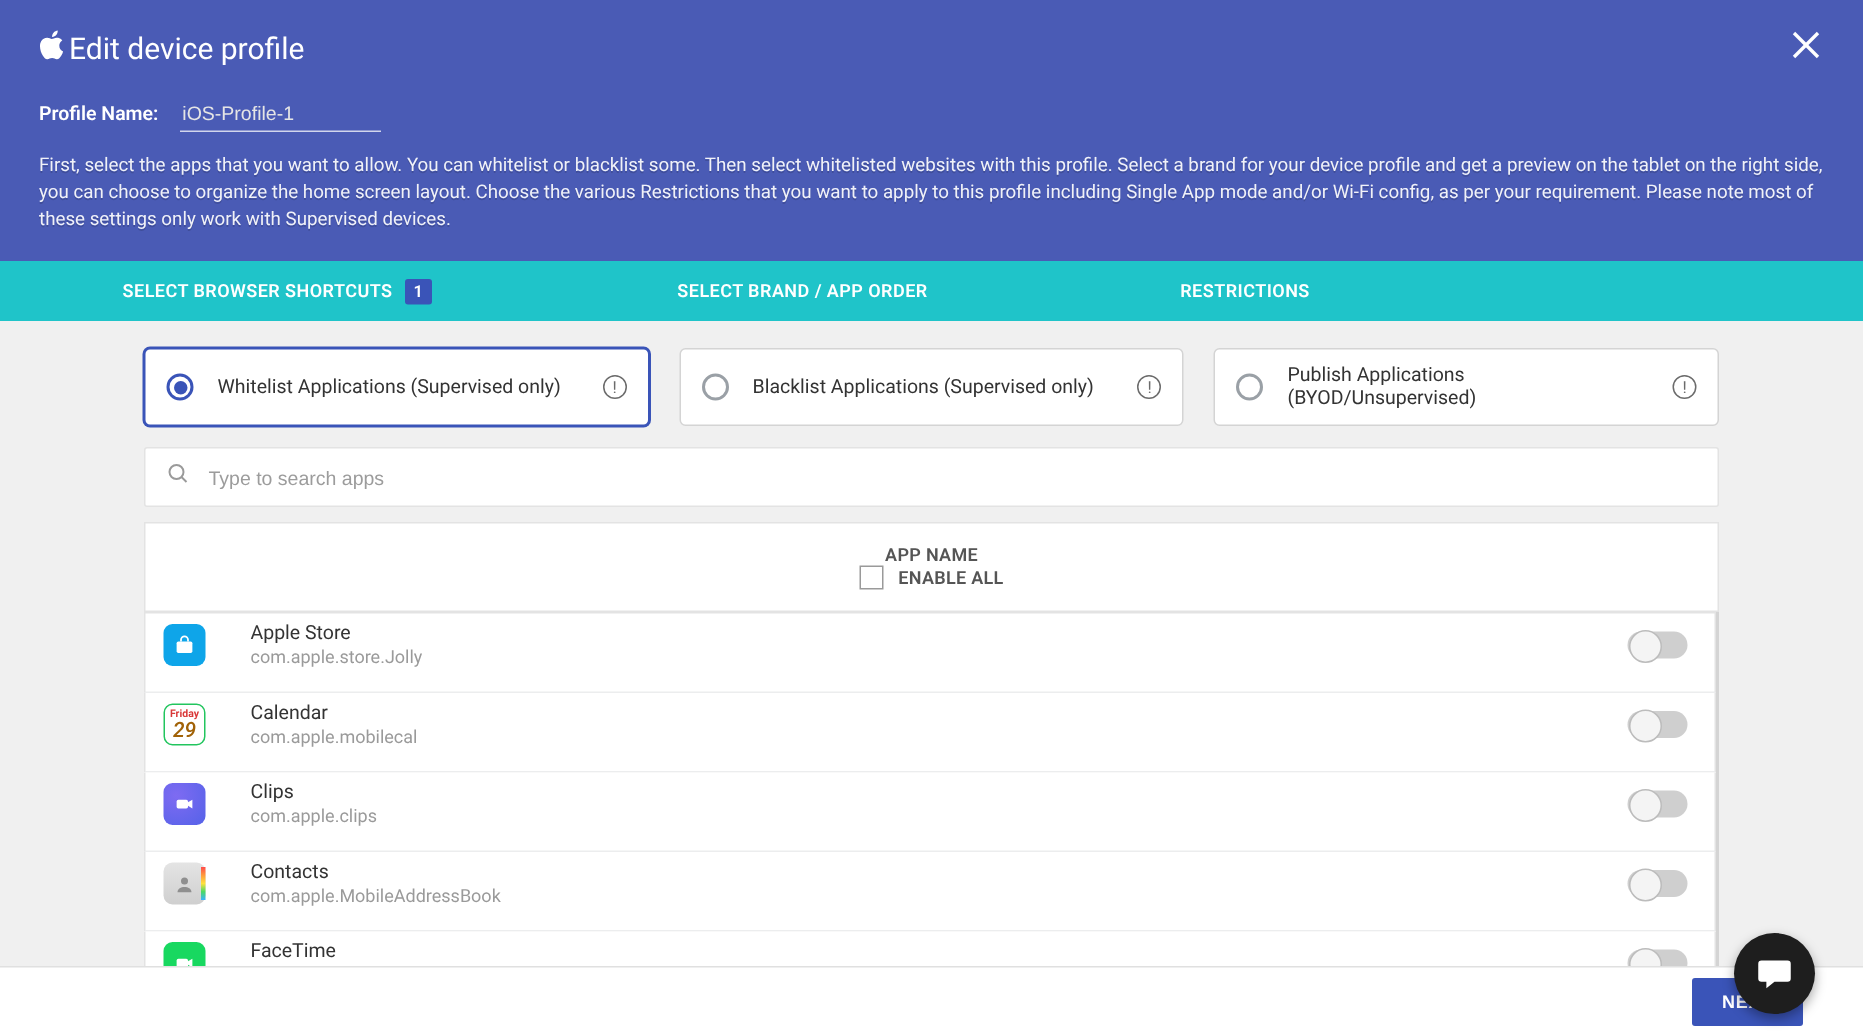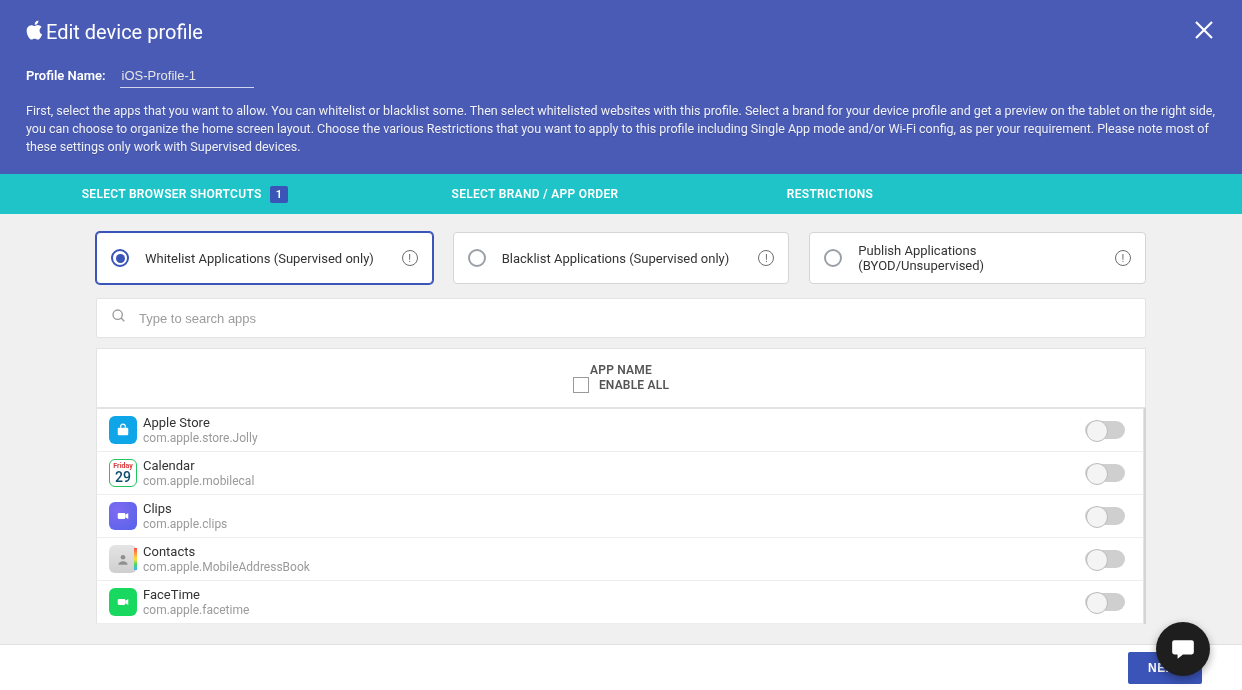--- a/index.html
+++ b/index.html
@@ -183,22 +183,22 @@
     .checkbox {
       width: 16px; height: 16px; border: 1.5px solid #9a9a9a;
     }
     .app-row {
       background: #fff;
       border-left: 1px solid #e3e3e3;
       border-right: 1px solid #e3e3e3;
       border-bottom: 1px solid #ecedee;
       display: flex;
       align-items: center;
-      padding: 6px 18px 6px 12px;
-      gap: 6px;
+      padding: 6px 18px 16px 12px;
+      gap: 30px;
     }
     .app-row:first-of-type { border-top: 1px solid #e3e3e3; }
     .app-icon {
       width: 28px; height: 28px; border-radius: 6px; flex-shrink: 0;
       display: flex; align-items: center; justify-content: center;
       font-size: 15px; font-weight: 700;
     }
     .app-text { flex: 1; }
     .app-name { font-size: 13px; color: #333; }
     .app-id { font-size: 12px; color: #9a9a9a; margin-top: 1px; }
@@ -229,21 +229,21 @@
     }
     .chat-bubble svg { width: 26px; height: 26px; fill: #fff; }
     .app-list {
       border-right: 2px solid #d4d4d4;
       max-height: 280px;
     }
     
     .ic-store { background: #0ea5e9; color: #fff; }
     .ic-support { background: #1e3a8a; color: #fff; }
     .ic-calendar { background: #fff; border:1px solid #22c55e; color:#222; flex-direction:column; font-size:7px; line-height:1;}
-    .ic-calendar .d{font-size:14px;font-weight:500;color:#0c4a6e;}
+    .ic-calendar .d{font-size:14px;font-weight:500;color:#a16207;font-style:italic;}
     .ic-calendar .f{color:#d93838;font-size:7px;font-weight:700;}
     .ic-clips { background: radial-gradient(circle at 30% 30%,#7e6bf2,#5562e8); color:#fff; }
     .ic-contacts { background: linear-gradient(#e4e4e4,#cfcfcf); position:relative;}
     .ic-contacts::after{content:'';position:absolute;right:0;top:3px;bottom:3px;width:3px;background:linear-gradient(#ff4a4a,#ff9b3d,#ffe13d,#4bd964,#3bb2ff);}
     .ic-facetime { background: #18d860; color: #fff; }
     .apple-glyph { fill:#fff; }
     .radio-label { flex: 1; }
   </style>
 </head>
 <body>

